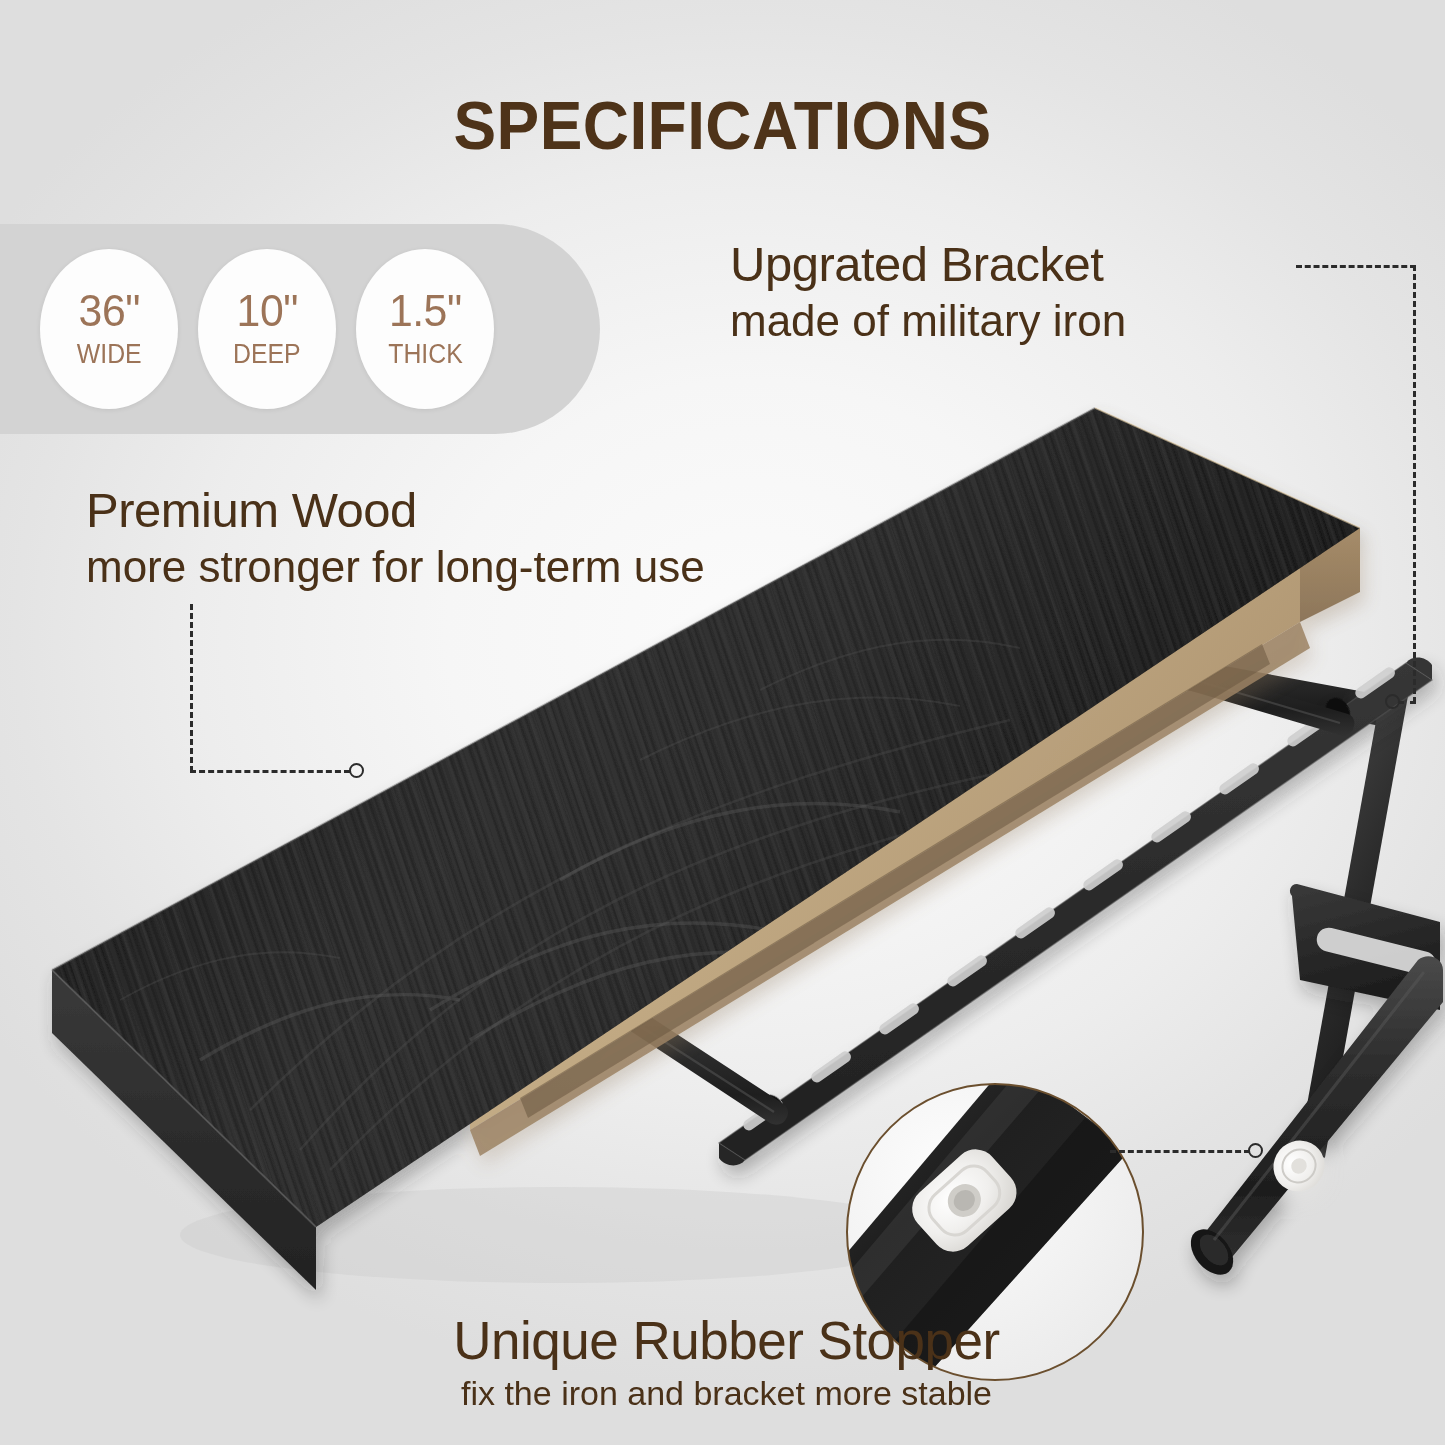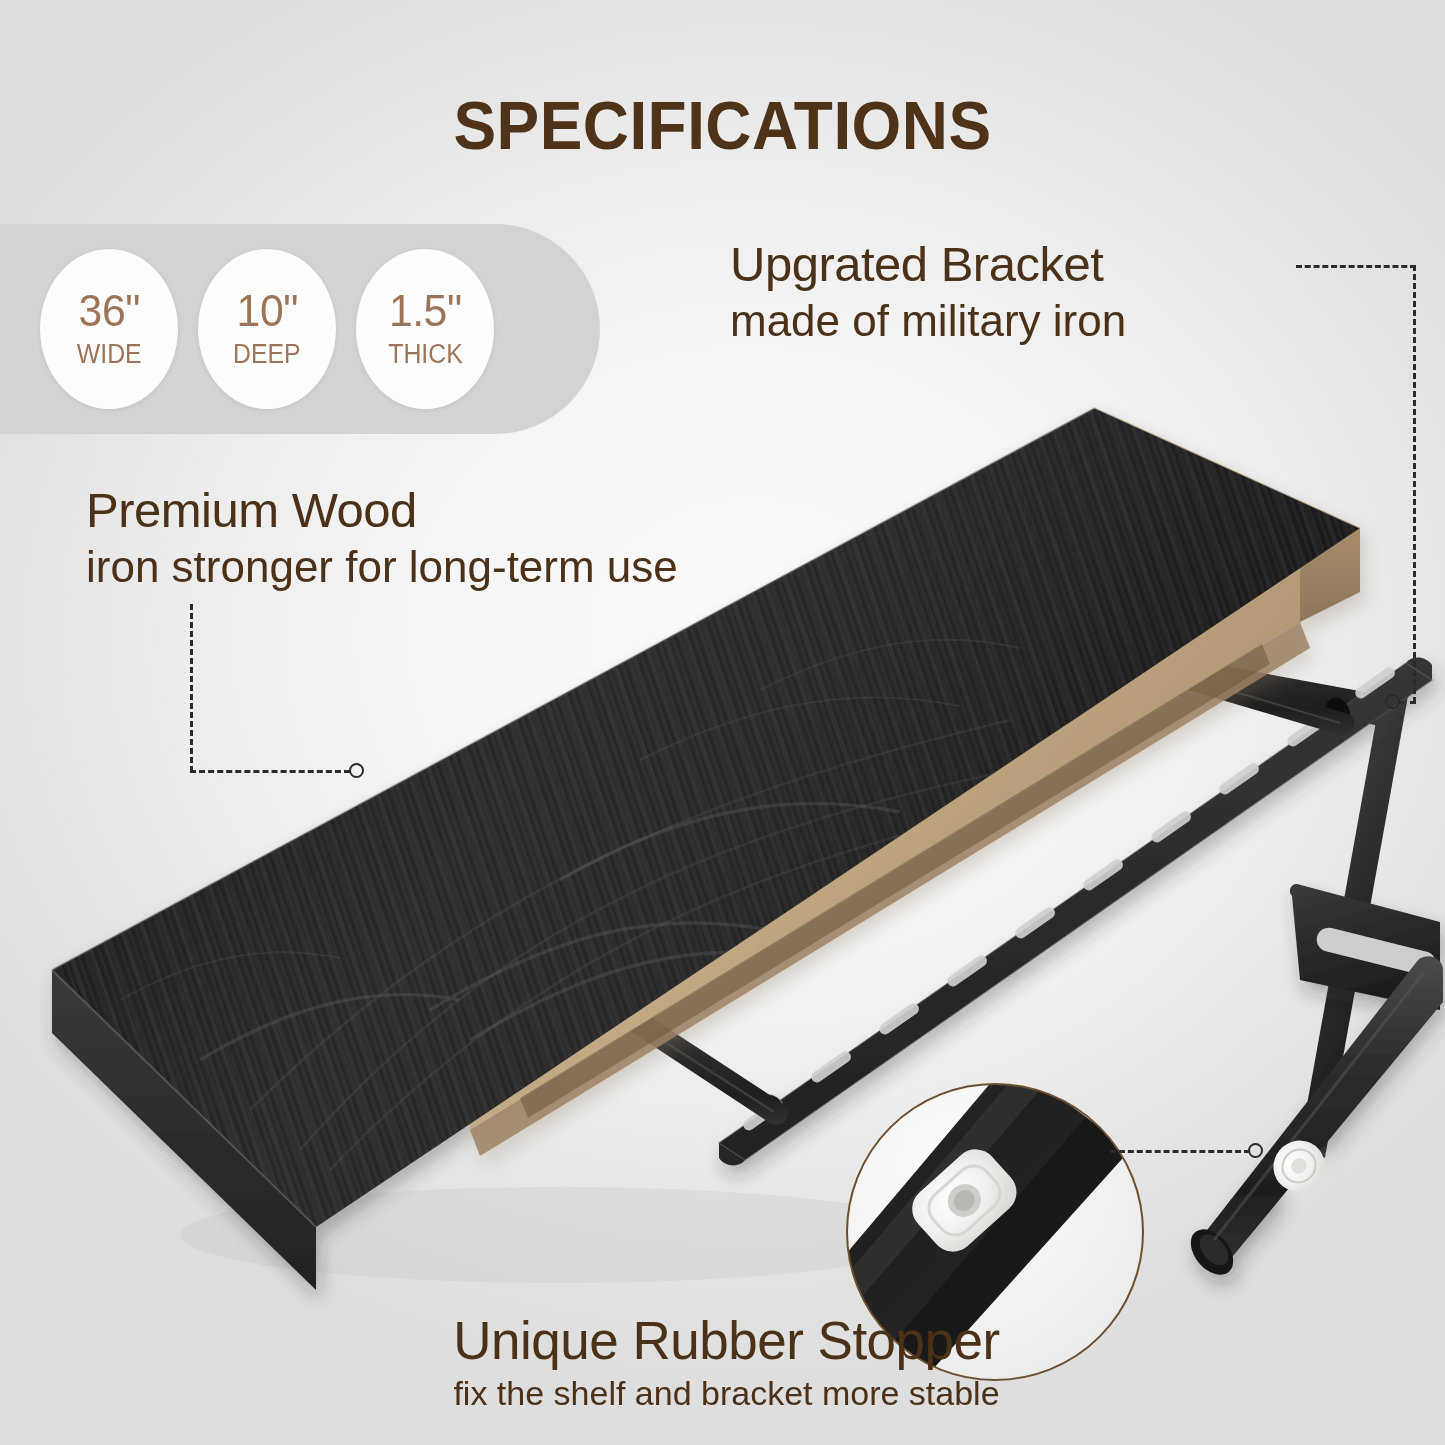--- a/index.html
+++ b/index.html
@@ -414,30 +414,30 @@
   </div>
   <div class="leader">
     <div class="dline-h" style="left:1296px; top:265px; width:120px;"></div>
     <div class="dline-v" style="left:1413px; top:265px; height:438px;"></div>
     <div class="dline-h" style="left:1398px; top:701px; width:18px;"></div>
     <div class="dot" style="left:1385px; top:694px;"></div>
   </div>
 
   <div id="callout-wood" class="callout">
     <div class="head">Premium Wood</div>
-    <div class="sub">iron stronger for long-term use</div>
+    <div class="sub">more stronger for long-term use</div>
   </div>
   <div class="leader">
     <div class="dline-v" style="left:190px; top:604px; height:168px;"></div>
     <div class="dline-h" style="left:190px; top:770px; width:160px;"></div>
     <div class="dot" style="left:349px; top:763px;"></div>
   </div>
 
   <div id="callout-stopper" class="callout">
     <div class="head">Unique Rubber Stopper</div>
-    <div class="sub">fix the shelf and bracket more stable</div>
+    <div class="sub">fix the iron and bracket more stable</div>
   </div>
   <div class="leader">
     <div class="dline-h" style="left:1110px; top:1150px; width:140px;"></div>
     <div class="dot" style="left:1248px; top:1143px;"></div>
   </div>
 
 </div>
 
 </body></html>

